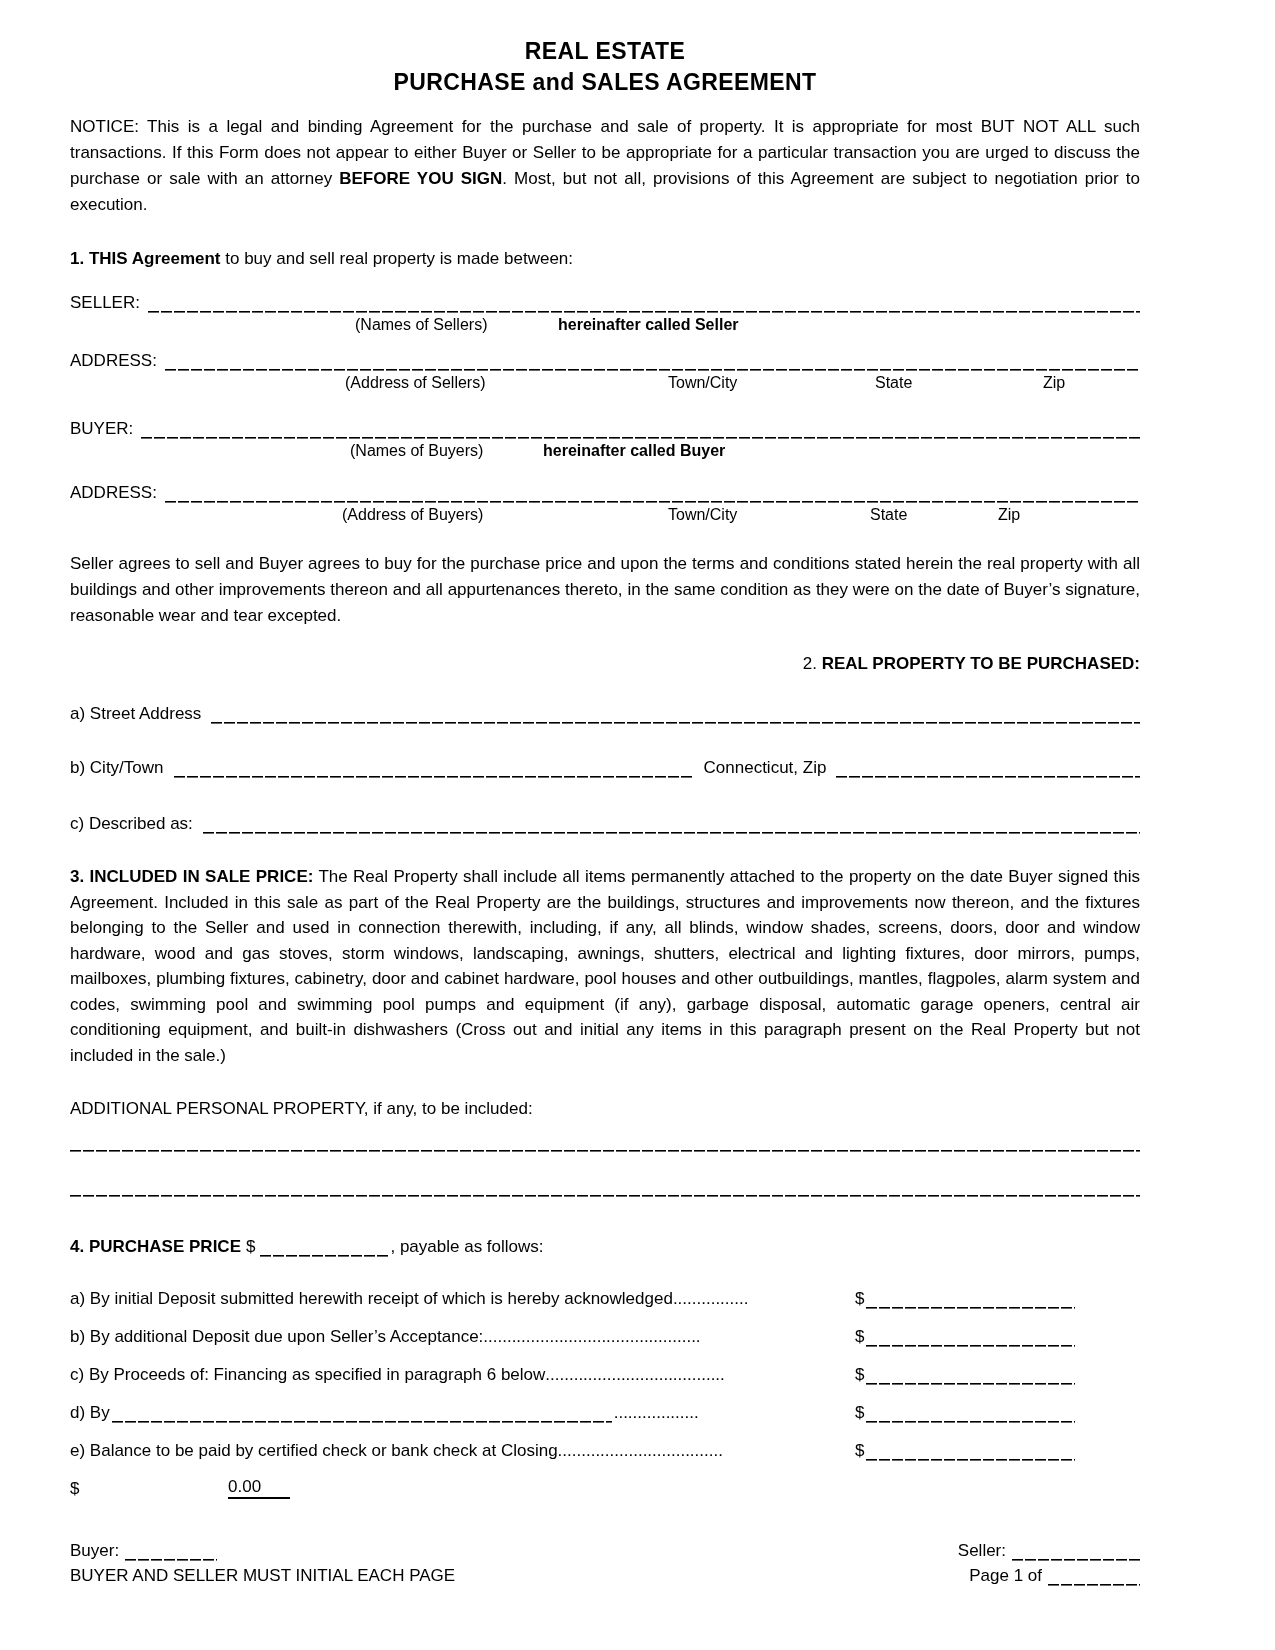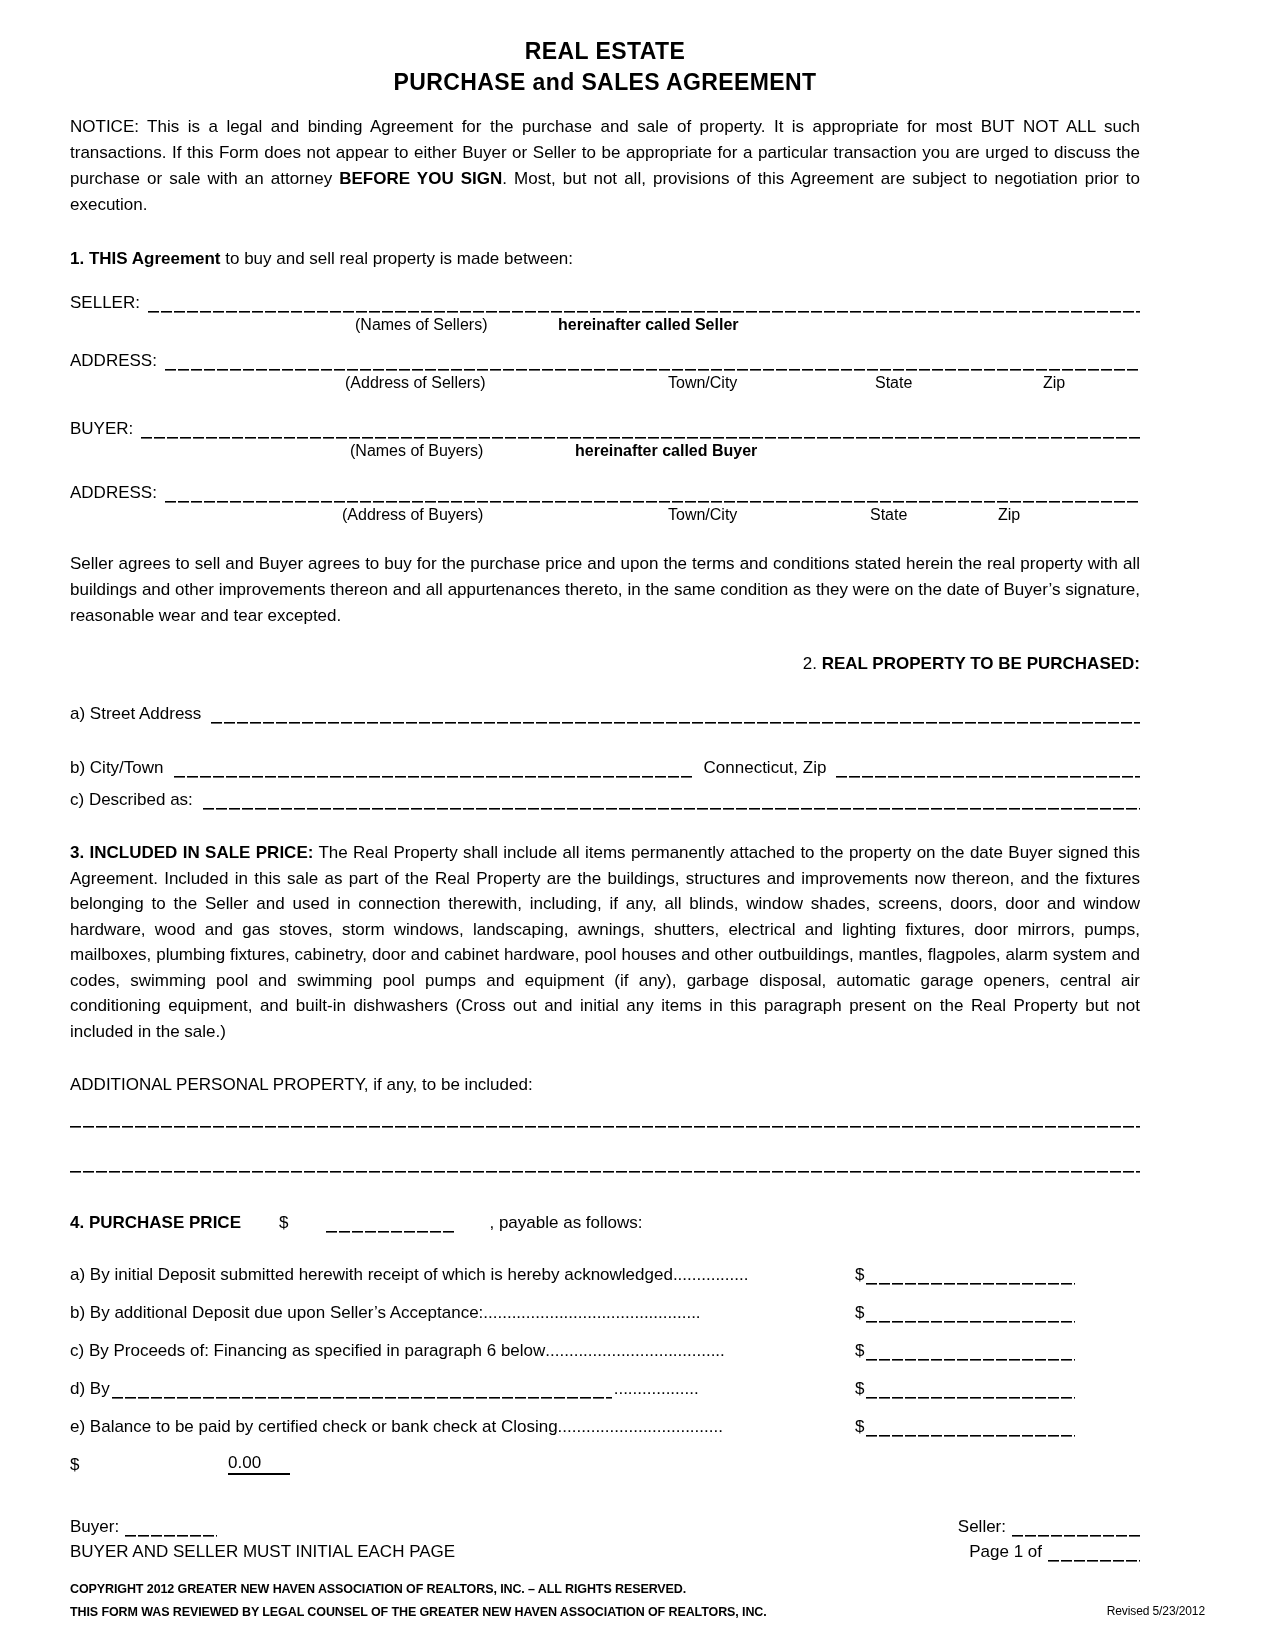--- a/index.html
+++ b/index.html
@@ -36,28 +36,28 @@
   .row-buyer{ margin-top:24px; }
   .row-addr2{ margin-top:20px; }
   .sub-row{ position:relative; height:20px; font-size:16px; }
   .sub-row span{ position:absolute; top:3px; white-space:nowrap; }
 
   .para{ text-align:justify; line-height:26px; }
   .para1{ margin-top:28px; }
   .sec2-head{ margin-top:24px;text-align:right; }
   .sec2-row{ display:flex; align-items:flex-end; height:24px; }
   .sec2-row .lbl{ white-space:nowrap; padding-right:10px; }
-  .sec2-a{ margin-top:26px; } .sec2-b{ margin-top:30px; } .sec2-c{ margin-top:8px; }
+  .sec2-a{ margin-top:26px; } .sec2-b{ margin-top:30px; } .sec2-c{ margin-top:32px; }
   .mid-lbl{ white-space:nowrap; padding:0 10px; }
 
   .sec3{ margin-top:30px; text-align:justify; line-height:25.5px; }
   .additional{ margin-top:30px; line-height:21px; }
   .blank1{ margin-top:28px; } .blank2{ margin-top:40px; }
 
-  .sec4-head{ margin-top:36px; display:flex; align-items:flex-end; height:24px;gap:33px; }
+  .sec4-head{ margin-top:36px; display:flex; align-items:flex-end; height:24px; }
   .sec4-head .gap{ padding:0 5px; }
   .pay-row{ display:flex; align-items:flex-end; height:26px; }
   .pay-row.first{ margin-top:26px; }
   .pay-row + .pay-row{ margin-top:12px; }
   .pay-left{ flex:0 0 785px; display:flex; align-items:flex-end; white-space:nowrap; overflow:hidden; }
   .pay-amount{ flex:0 0 220px; display:flex; align-items:flex-end; }
   .pay-amount .cur{ padding-right:2px; }
   .pay-amount .uline{ flex:1 1 auto; }
   .d-blank{ width:500px; margin:0 2px; }
   .total-row{ margin-top:10px; }
@@ -105,21 +105,21 @@
     <span style="left:805px">State</span>
     <span style="left:973px">Zip</span>
   </div>
 
   <div class="form-row row-buyer">
     <span class="lbl">BUYER:</span>
     <span class="uline uline-fill"></span>
   </div>
   <div class="sub-row">
     <span style="left:280px">(Names of Buyers)</span>
-    <span style="left:505px" class="b">hereinafter called Buyer</span>
+    <span style="left:473px" class="b">hereinafter called Buyer</span>
   </div>
 
   <div class="form-row row-addr2">
     <span class="lbl">ADDRESS:</span>
     <span class="uline uline-fill"></span>
   </div>
   <div class="sub-row">
     <span style="left:272px">(Address of Buyers)</span>
     <span style="left:598px">Town/City</span>
     <span style="left:800px">State</span>
@@ -228,19 +228,14 @@
   </div>
 
   <div class="footer-initial">
     <span>BUYER AND SELLER MUST INITIAL EACH PAGE</span>
     <span class="fgroup">
       <span class="lbl pg">Page 1 of</span>
       <span class="uline" style="width:92px"></span>
     </span>
   </div>
 
-  <div class="copyright">
-    <div>COPYRIGHT 2012 GREATER NEW HAVEN ASSOCIATION OF REALTORS, INC. – ALL RIGHTS RESERVED.</div>
-    <div>THIS FORM WAS REVIEWED BY LEGAL COUNSEL OF THE GREATER NEW HAVEN ASSOCIATION OF REALTORS, INC.</div>
-    <span class="revised">Revised 5/23/2012</span>
-  </div>
 
 </div>
 
 </body></html>

